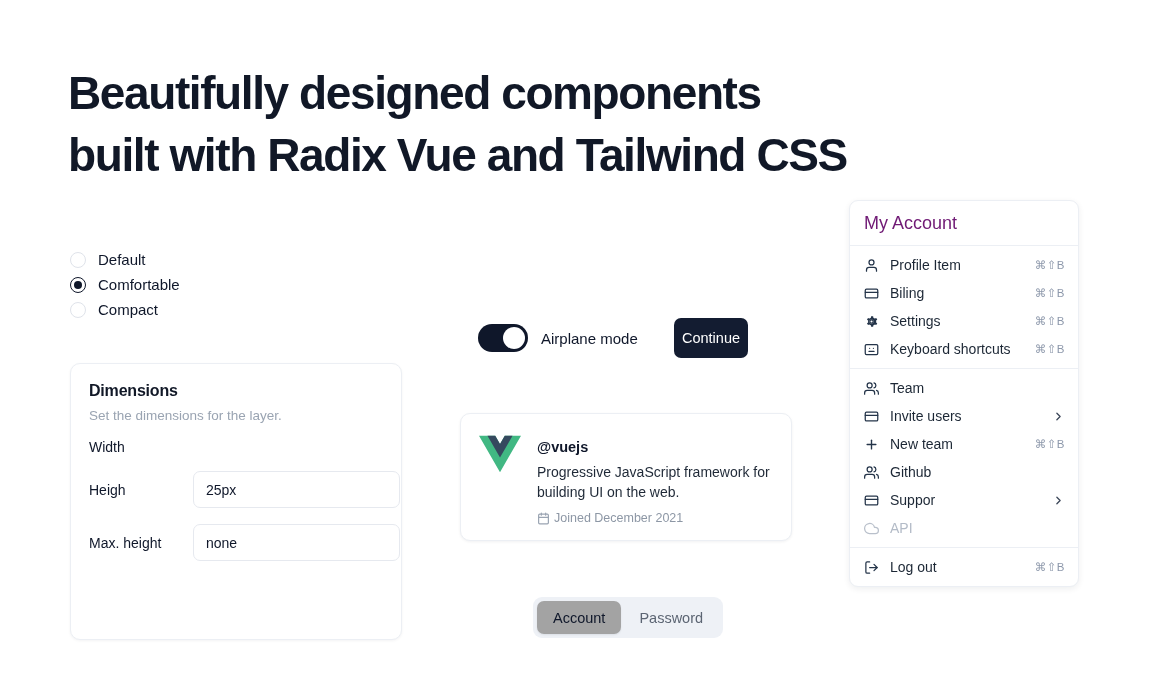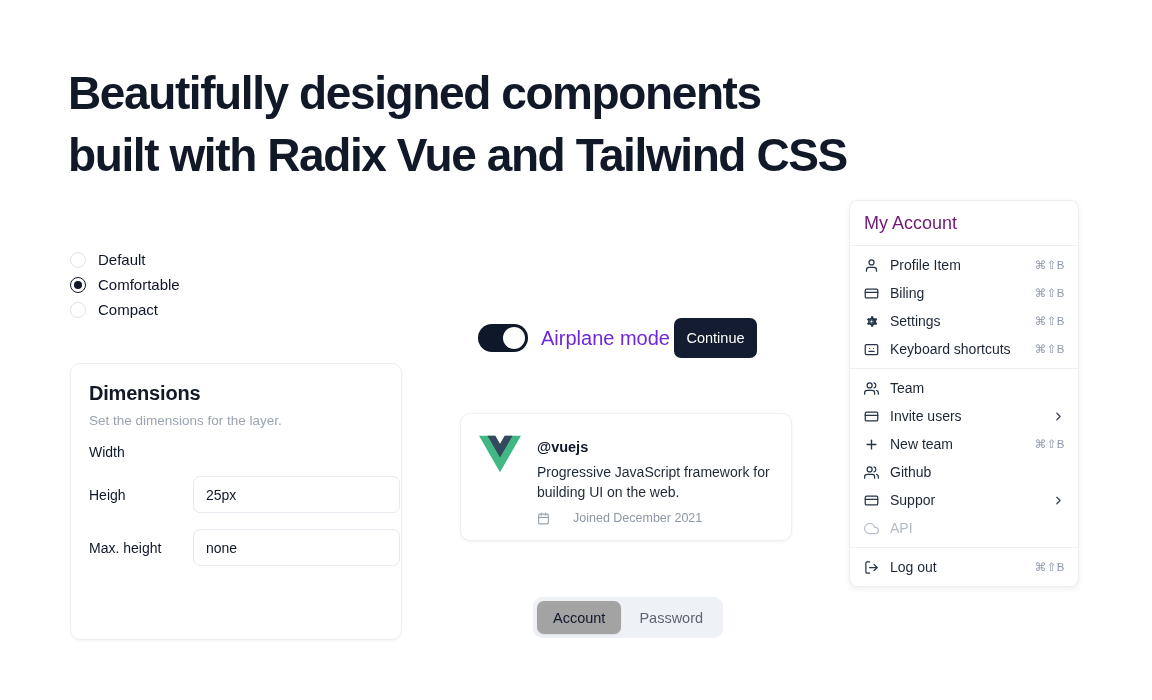--- a/index.html
+++ b/index.html
@@ -80,21 +80,21 @@
     top: 363px;
     width: 332px;
     height: 277px;
     background: #ffffff;
     border: 1px solid #eceff4;
     border-radius: 10px;
     box-shadow: 0 1px 3px rgba(15,23,42,0.05);
     padding: 18px 20px 0 18px;
   }
   .dim-title {
-    font-size: 20px;
+    font-size: 16px;
     font-weight: 600;
     color: #111827;
     letter-spacing: -0.2px;
   }
   .dim-sub {
     margin-top: 8px;
     font-size: 13.5px;
     color: #9aa4b2;
   }
   .dim-row {
@@ -141,28 +141,28 @@
   .switch .knob {
     position: absolute;
     top: 3px;
     left: 25px;
     width: 22px;
     height: 22px;
     border-radius: 50%;
     background: #ffffff;
   }
   .switch-label {
-    font-size: 20px;
-    color: #6d28d9;
+    font-size: 15px;
+    color: #0f172a;
   }
   .continue-btn {
     position: absolute;
     left: 674px;
     top: 318px;
-    width: 83px;
+    width: 74px;
     height: 40px;
     background: #131c31;
     color: #ffffff;
     border: none;
     border-radius: 7px;
     font-family: "Liberation Sans", sans-serif;
     font-size: 14.5px;
     cursor: pointer;
   }
 
@@ -191,21 +191,21 @@
   .hc-desc {
     margin-top: 7px;
     font-size: 14px;
     line-height: 20px;
     color: #1f2937;
   }
   .hc-joined {
     margin-top: 9px;
     display: flex;
     align-items: center;
-    gap: 23px;
+    gap: 4px;
     font-size: 12.5px;
     color: #8d97a5;
   }
   .cal-icon { width: 13px; height: 13px; flex: 0 0 auto; }
 
   
   .tabs {
     position: absolute;
     left: 533px;
     top: 597px;

